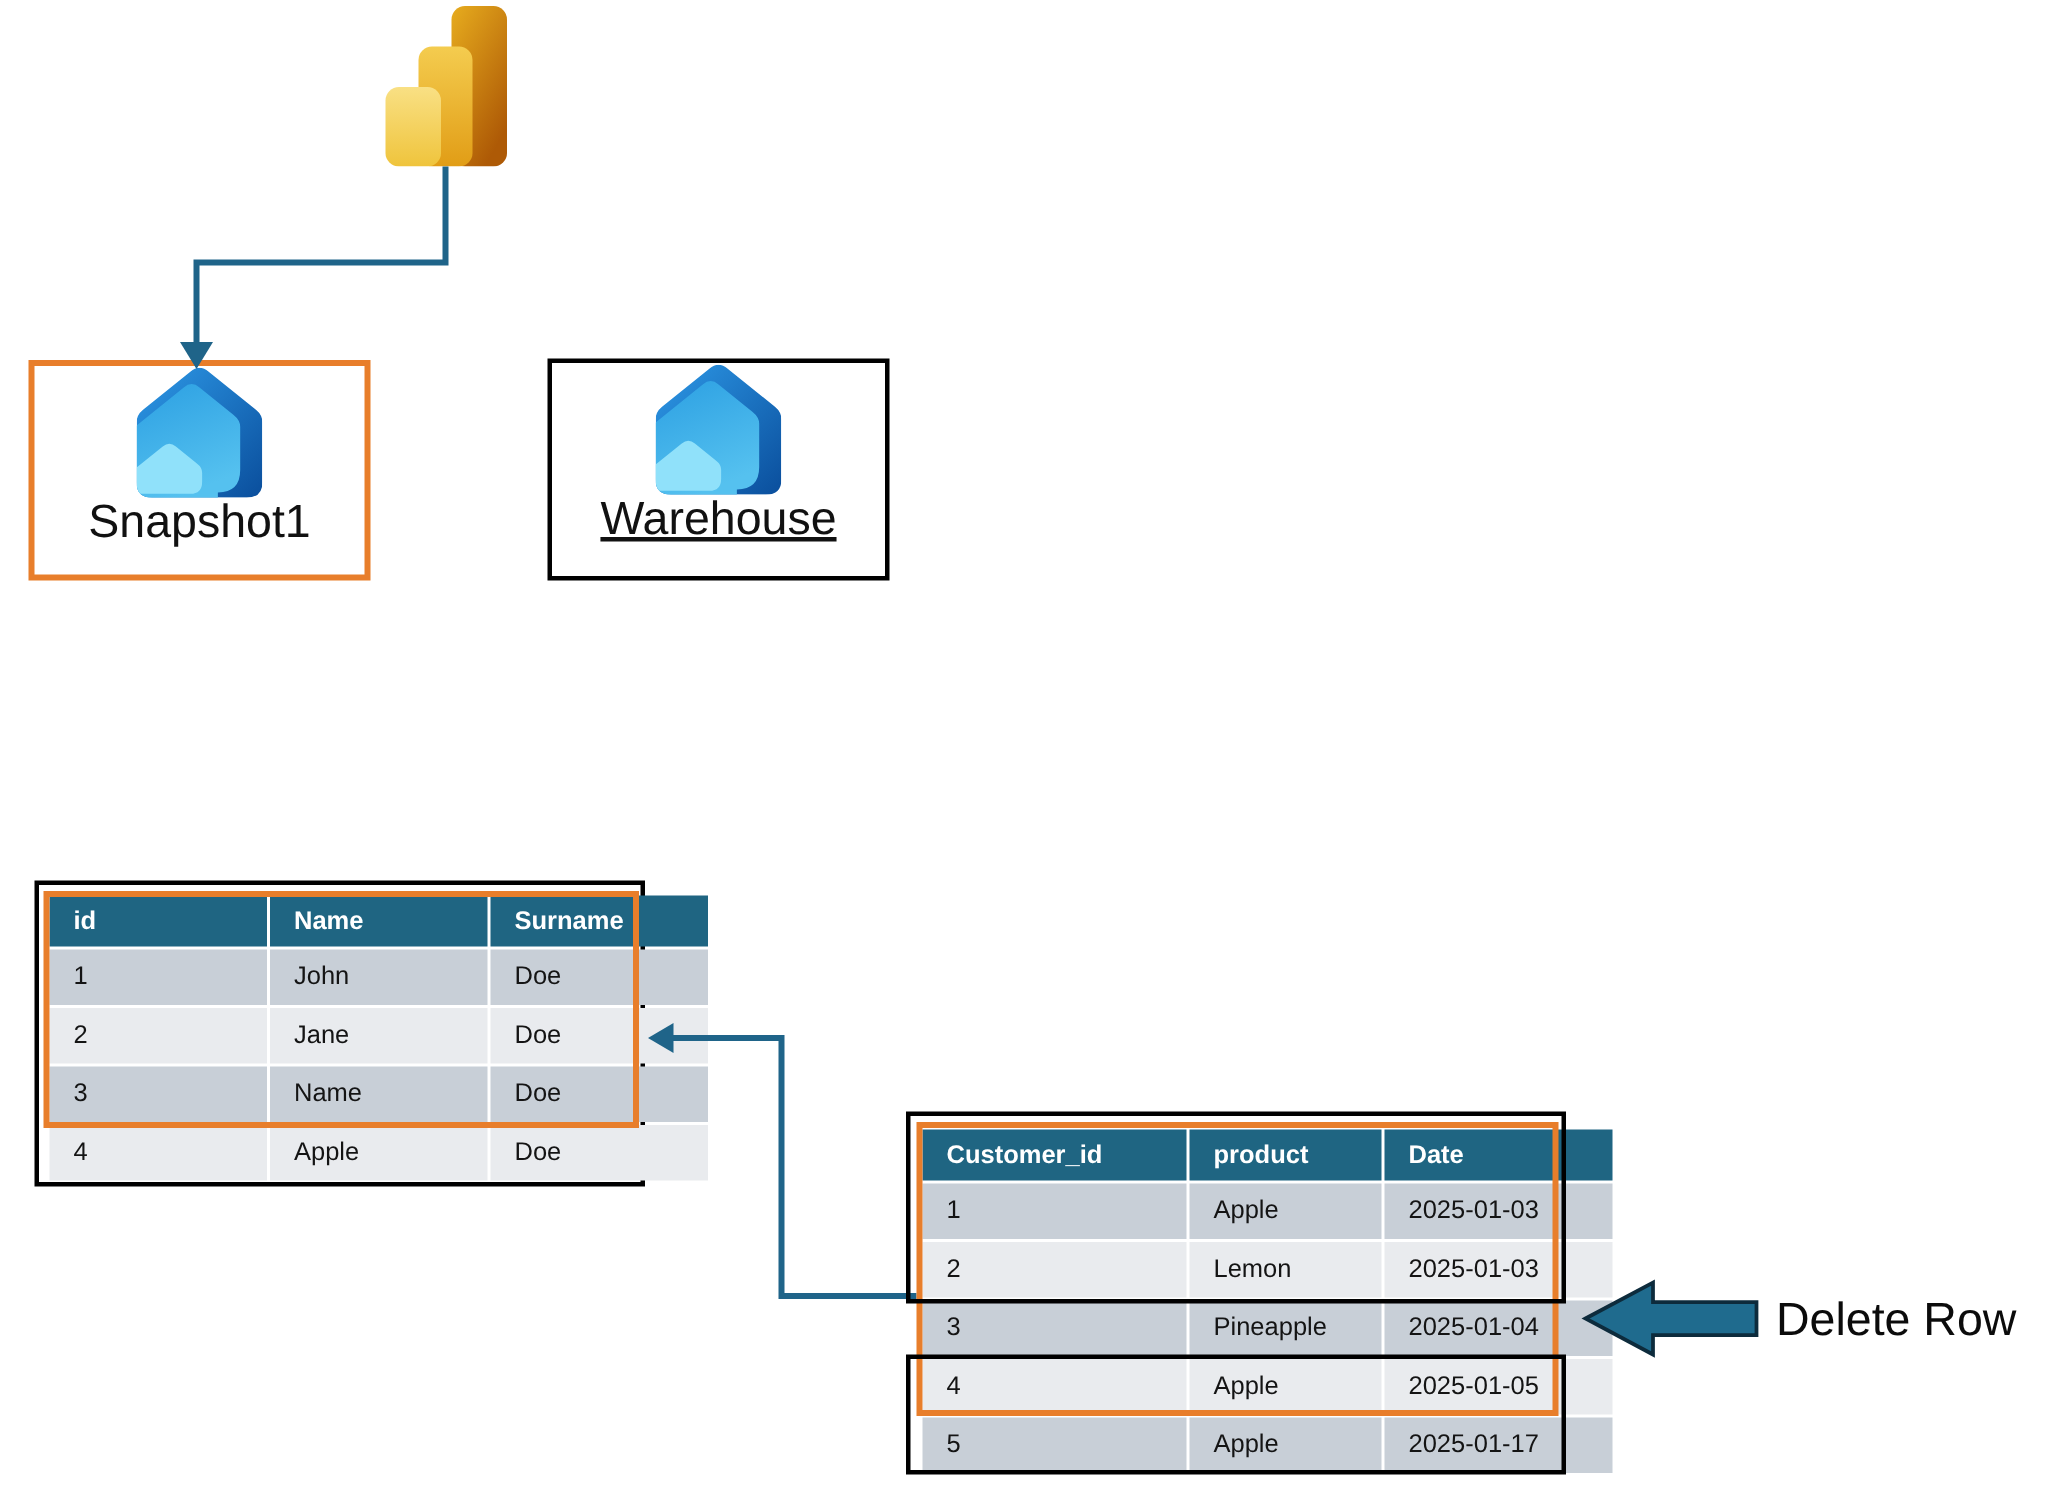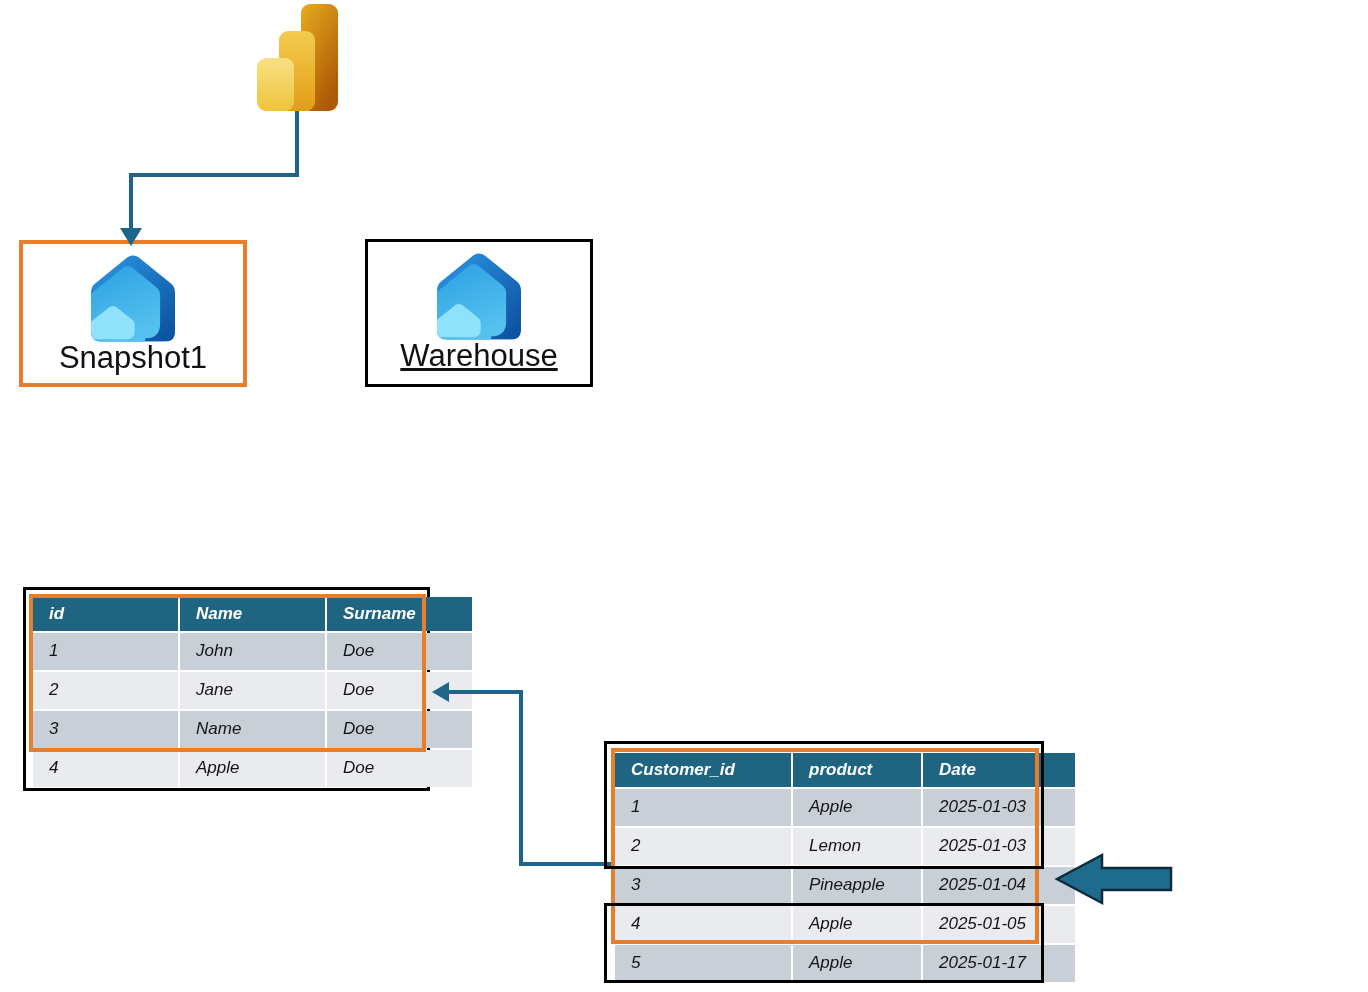--- a/index.html
+++ b/index.html
@@ -18,31 +18,31 @@
     position:relative;width:1368px;height:992px;background:#ffffff;overflow:hidden;
     font-family:"Liberation Sans", sans-serif;color:#111;
   }
   .abs{position:absolute;}
   svg{display:block;}
   
   #connector-layer{left:0;top:0;z-index:2;pointer-events:none;}
   
   .node-box{
     box-sizing:border-box;background:#fff;display:flex;flex-direction:column;
-    align-items:center;justify-content:flex-start;padding-top:10px;z-index:1;
+    align-items:center;justify-content:flex-start;z-index:1;
   }
   #snapshot-box{left:19px;top:240px;width:228px;height:147px;border:4px solid var(--accent-orange);}
   #warehouse-box{left:365px;top:239px;width:228px;height:148px;border:3px solid #000;text-decoration:underline;}
   .node-label{font-size:31px;color:#111;margin-top:0px;line-height:1.05;}
   
   #brand{left:843px;top:108px;font-size:32px;font-weight:800;letter-spacing:-0.5px;z-index:1;}
   #brand .see{color:var(--brand-purple);}
   #brand .quality{color:var(--brand-navy);}
   
-  .tbl{border-collapse:separate;border-spacing:2px;table-layout:fixed;background:transparent;z-index:1;font-style:italic;}
+  .tbl{border-collapse:separate;border-spacing:2px;table-layout:fixed;background:transparent;z-index:1;}
   .tbl th{
     background:var(--teal-header);color:#fff;font-weight:bold;text-align:left;
     font-size:17px;line-height:20px;padding:7px 0 7px 16px;overflow:hidden;white-space:nowrap;
   }
   .tbl td{
     font-size:17px;line-height:20px;color:#141414;padding:8px 0 9px 16px;
     overflow:hidden;white-space:nowrap;
   }
   .tbl tbody tr:nth-child(odd) td{background:var(--row-dark);}
   .tbl tbody tr:nth-child(even) td{background:var(--row-light);}
@@ -217,14 +217,15 @@
         </tr>
       </tbody>
     </table>
   <div id="orders-orange" class="abs frame"></div>
   <div id="orders-blackA" class="abs frame"></div>
   <div id="orders-blackB" class="abs frame"></div>
 
   <svg id="delete-arrow" class="abs" width="126" height="64" viewBox="0 0 126 64">
     <polygon points="7,31 52,7 52,20 121,20 121,42 52,42 52,55" fill="var(--arrow-fill)" stroke="var(--arrow-stroke)" stroke-width="2.5" stroke-linejoin="miter"></polygon>
   </svg>
+  <div id="delete-label" class="abs">Delete Row</div>
 
 </div>
 
 </body></html>

